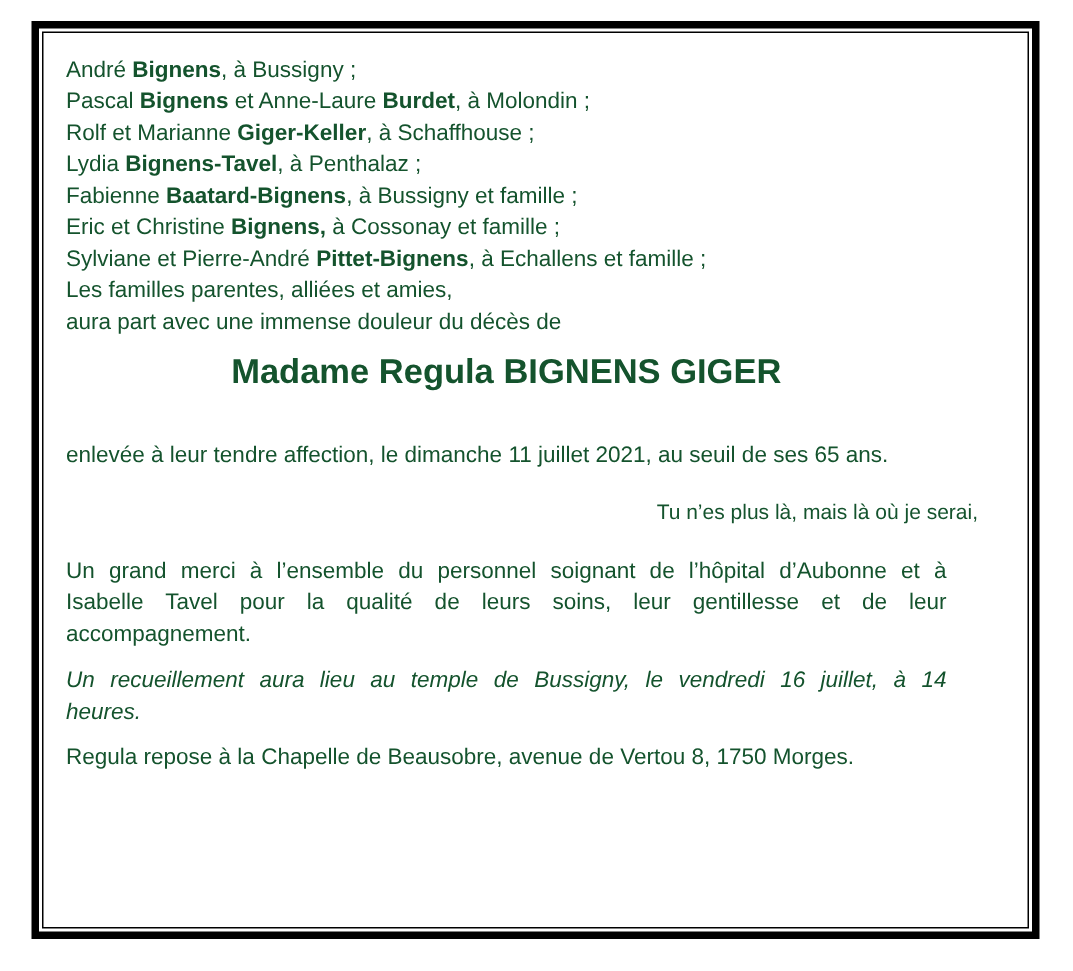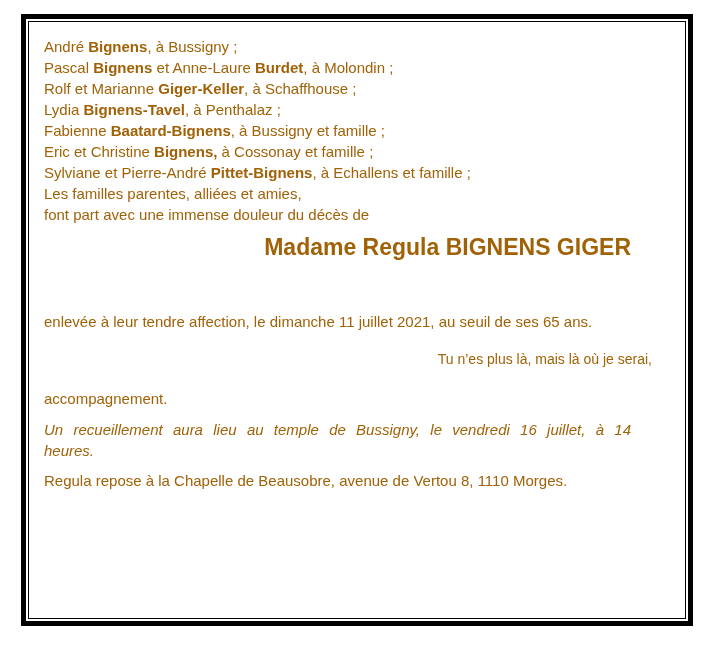--- a/index.html
+++ b/index.html
@@ -6,21 +6,21 @@
     margin: 0;
     padding: 0;
     background: #ffffff;
   }
   .page {
     position: relative;
     width: 715px;
     height: 647px;
     background: #ffffff;
     font-family: "Liberation Sans", "DejaVu Sans", sans-serif;
-    color: #a16207;
+    color: #14532d;
   }
   .frame {
     position: absolute;
     left: 21px;
     top: 14px;
     width: 672px;
     height: 612px;
     box-sizing: border-box;
     border: 5px solid #000000;
     padding: 2px;
@@ -45,23 +45,23 @@
   .line.j {
     white-space: normal;
     text-align: justify;
     text-align-last: justify;
   }
   .title {
     margin-top: 8px;
     font-size: 23px;
     line-height: 28px;
     font-weight: bold;
-    text-align: right;
+    text-align: center;
   }
-  .announcement { margin-top: 50px; }
+  .announcement { margin-top: 32px; }
   .quote {
     margin-top: 18px;
     margin-right: -21px;
     font-size: 14px;
     line-height: 18px;
     text-align: right;
   }
   .quote .line { white-space: nowrap; }
   .thanks  { margin-top: 20px; }
   .service { margin-top: 10px; font-style: italic; }
@@ -78,42 +78,44 @@
 
         <div class="block family">
             <div class="line"><span>André </span><b>Bignens</b><span>, à Bussigny ;</span></div>
             <div class="line"><span>Pascal </span><b>Bignens</b><span> et Anne-Laure </span><b>Burdet</b><span>, à Molondin ;</span></div>
             <div class="line"><span>Rolf et Marianne </span><b>Giger-Keller</b><span>, à Schaffhouse ;</span></div>
             <div class="line"><span>Lydia </span><b>Bignens-Tavel</b><span>, à Penthalaz ;</span></div>
             <div class="line"><span>Fabienne </span><b>Baatard-Bignens</b><span>, à Bussigny et famille ;</span></div>
             <div class="line"><span>Eric et Christine </span><b>Bignens,</b><span> à Cossonay et famille ;</span></div>
             <div class="line"><span>Sylviane et Pierre-André </span><b>Pittet-Bignens</b><span>, à Echallens et famille ;</span></div>
             <div class="line"><span>Les familles parentes, alliées et amies,</span></div>
-            <div class="line"><span>font part avec une immense douleur du décès de</span></div>
+            <div class="line"><span>aura part avec une immense douleur du décès de</span></div>
           </div>
 
         <div class="title">Madame Regula BIGNENS GIGER</div>
 
         <div class="block announcement">
             <div class="line"><span>enlevée à leur tendre affection, le dimanche 11 juillet 2021, au seuil de ses 65 ans.</span></div>
           </div>
 
         <div class="quote">
             <div class="line"><span>Tu n’es plus là, mais là où je serai,</span></div>
           </div>
 
         <div class="block thanks">
+            <div class="line j"><span>Un grand merci à l’ensemble du personnel soignant de l’hôpital d’Aubonne et à</span></div>
+            <div class="line j"><span>Isabelle Tavel pour la qualité de leurs soins, leur gentillesse et de leur</span></div>
             <div class="line"><span>accompagnement.</span></div>
           </div>
 
         <div class="block service">
             <div class="line j"><span>Un recueillement aura lieu au temple de Bussigny, le vendredi 16 juillet, à 14</span></div>
             <div class="line"><span>heures.</span></div>
           </div>
 
         <div class="block repose">
-            <div class="line"><span>Regula repose à la Chapelle de Beausobre, avenue de Vertou 8, 1110 Morges.</span></div>
+            <div class="line"><span>Regula repose à la Chapelle de Beausobre, avenue de Vertou 8, 1750 Morges.</span></div>
           </div>
 
       </div>
     </div>
   </div>
 </div>
 
 </body></html>

